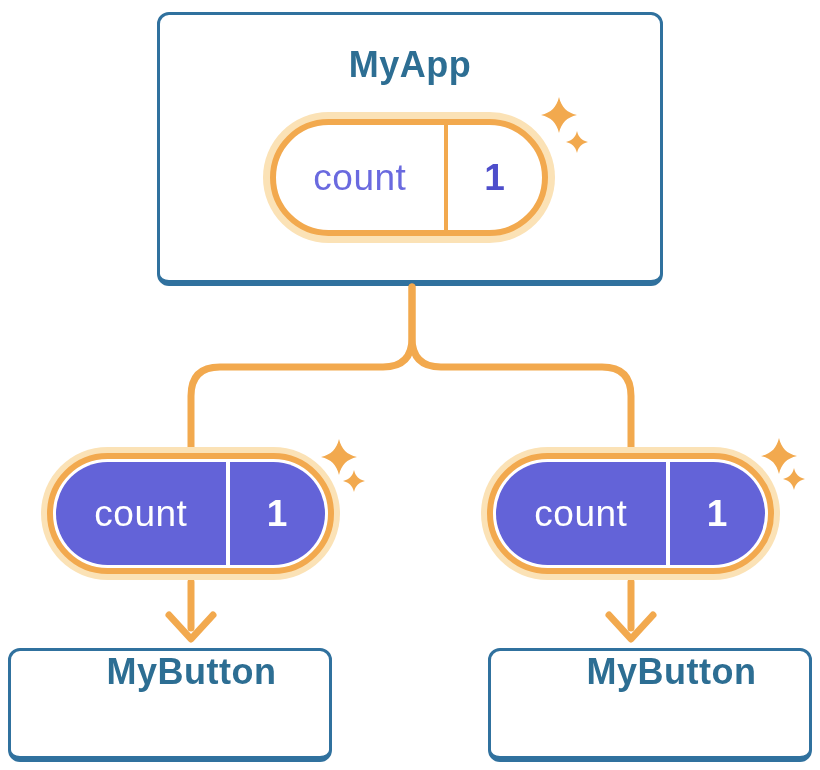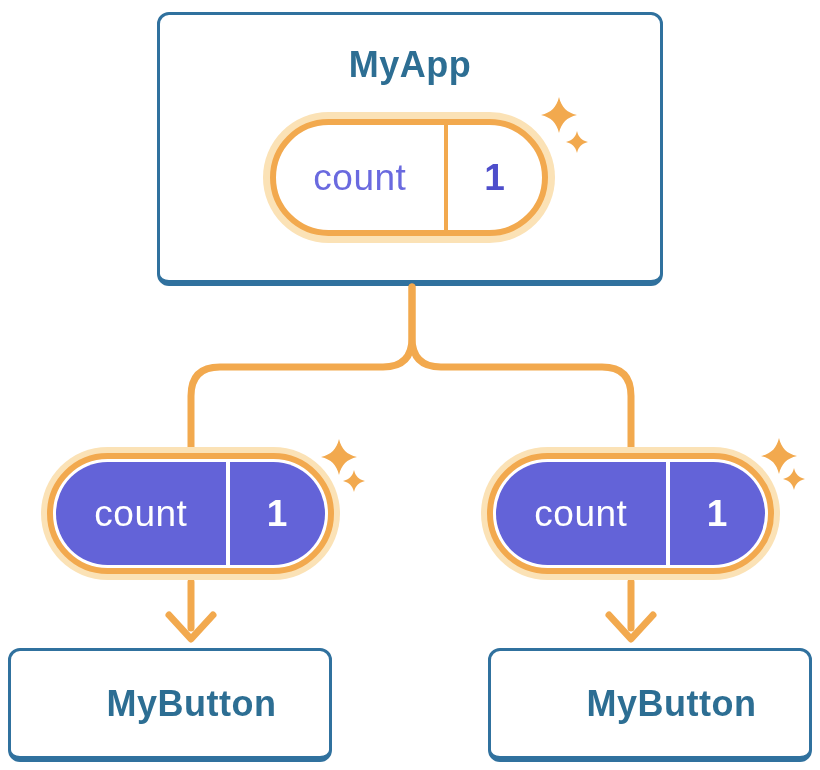--- a/index.html
+++ b/index.html
@@ -23,21 +23,21 @@
     border:3px solid var(--card-border);
     border-bottom-width:6px;
     border-radius:12px;
   }
   .card-title{
     position:absolute;left:0;right:12px;text-align:center;
     font-size:36px;font-weight:700;color:var(--blue-text);
     letter-spacing:0.5px;
   }
   .leaf-card{
-    display:flex;align-items:center;justify-content:center;padding-left:43px;
+    display:flex;align-items:flex-start;justify-content:center;padding-left:43px;
   }
   .leaf-card .card-title{position:static;}
   
   .pill{
     position:absolute;box-sizing:border-box;background:var(--halo);
     border-radius:999px;padding:7px;
   }
   .pill-ring{
     box-sizing:border-box;height:100%;width:100%;
     border:6px solid var(--orange);border-radius:999px;background:#fff;

